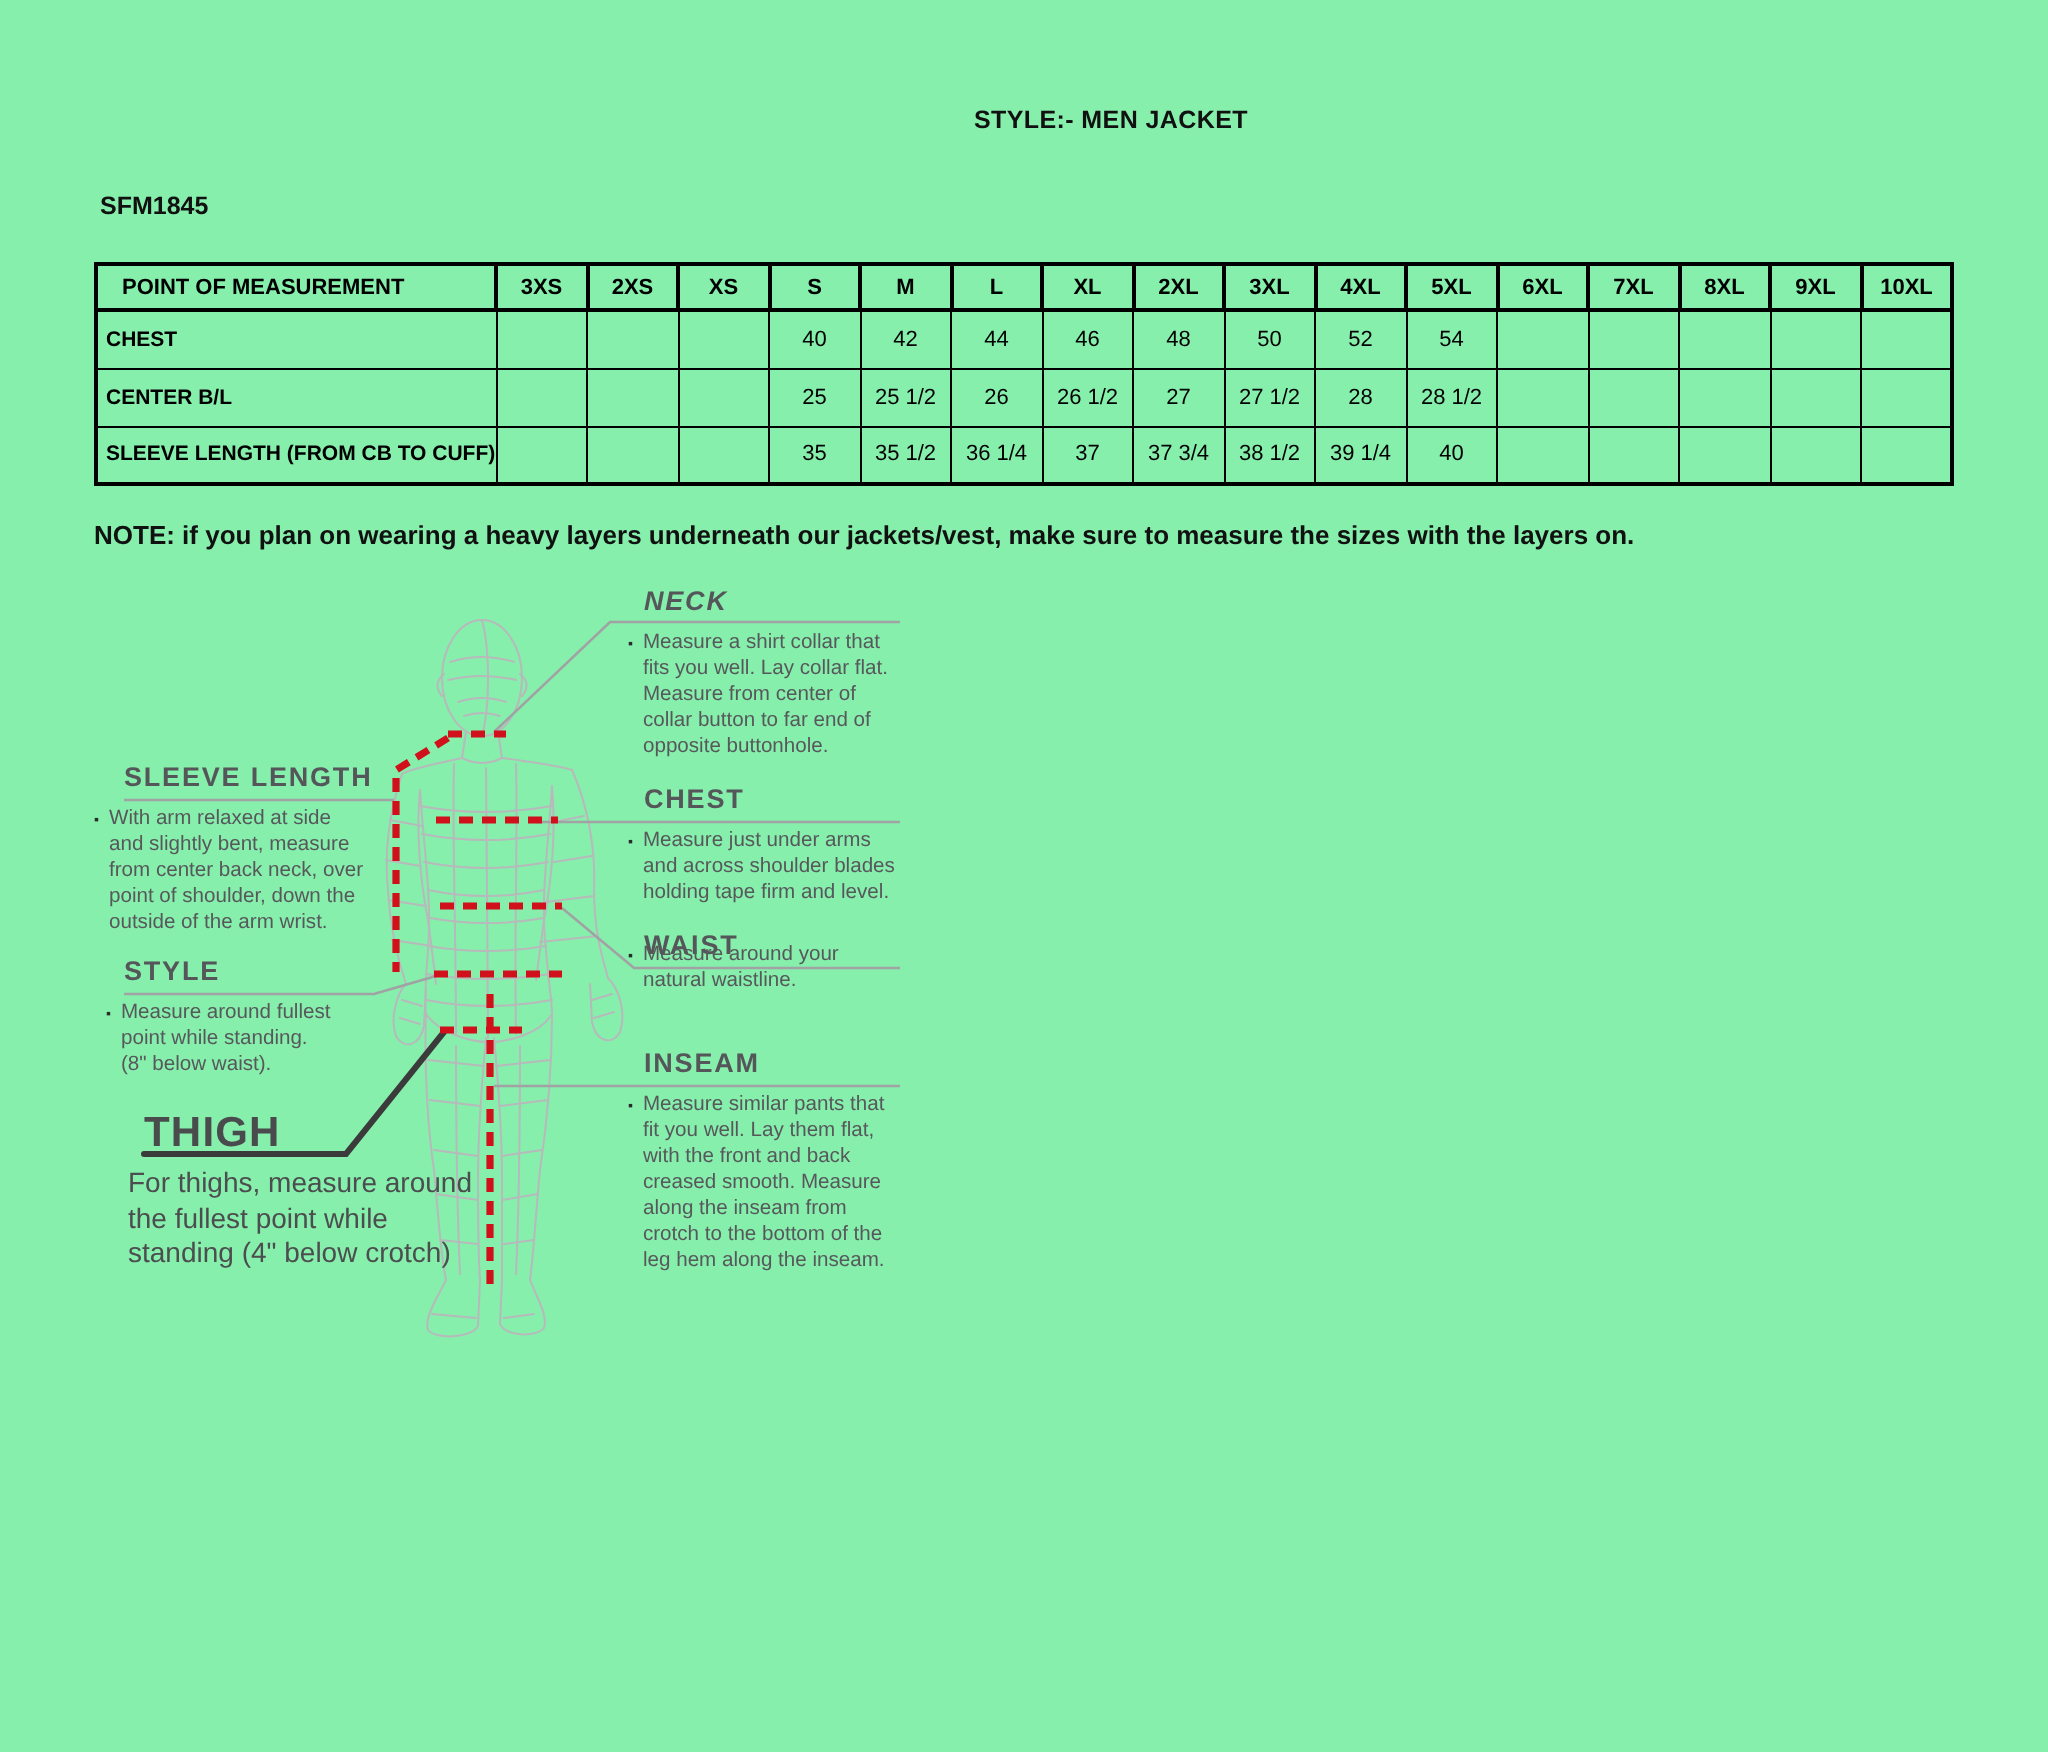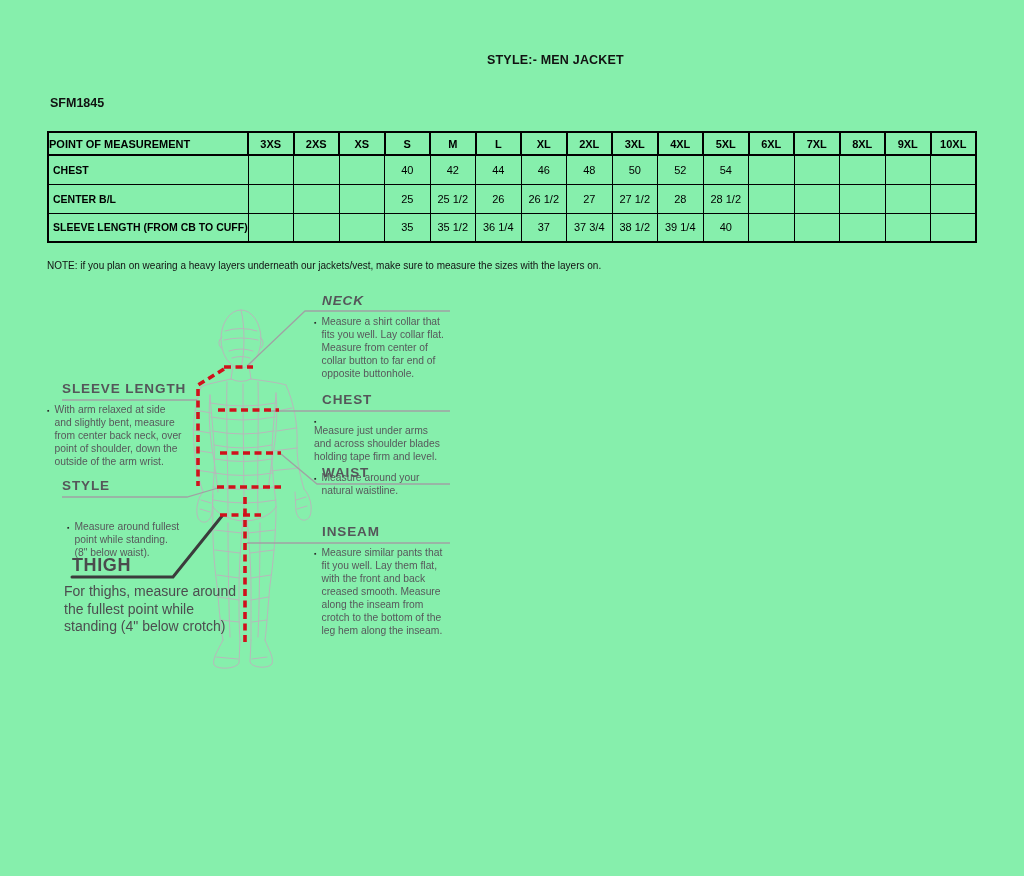--- a/index.html
+++ b/index.html
@@ -1,40 +1,40 @@
 <!DOCTYPE html>
 <html><head>
 <meta charset="utf-8">
 <style>
   * { margin:0; padding:0; box-sizing:border-box; }
   body { font-family:"Liberation Sans", sans-serif; background:#ffffff; }
   .page { position:relative; width:1024px; height:876px; background:#86efac; overflow:hidden; }
 
   .doc-title { position:absolute; left:487px; top:53px; font-size:12.5px; font-weight:bold; color:#111; letter-spacing:0.2px; }
   .style-code { position:absolute; left:50px; top:96px; font-size:12.5px; font-weight:bold; color:#111; }
-  .note-line { position:absolute; left:47px; top:260px; font-size:10px; font-weight:normal; color:#111; }
+  .note-line { position:absolute; left:47px; top:260px; font-size:13px; font-weight:bold; color:#111; }
 
   
   .size-table { position:absolute; left:47px; top:131px; width:928px; border-collapse:collapse; table-layout:fixed; border:2px solid #000; }
   .size-table th, .size-table td { border:1px solid #000; font-size:11px; color:#000; text-align:center; white-space:nowrap; overflow:hidden; }
   .size-table thead th { border:2px solid #000; height:23px; font-weight:bold; }
   .size-table tbody tr { height:29px; }
   .size-table tbody th { text-align:left; padding-left:4px; font-weight:bold; font-size:10.5px; }
-  .size-table thead th.poml { text-align:left; padding-left:0; }
+  .size-table thead th.poml { text-align:left; padding-left:12px; }
   .size-table tbody td { font-weight:normal; }
 
   
   .diagram { position:absolute; left:40px; top:285px; width:430px; height:400px; }
   .diagram svg { position:absolute; left:0; top:0; }
   .dg-heading { position:absolute; font-size:13.5px; font-weight:bold; letter-spacing:0.9px; color:#55565a; }
   .dg-desc { position:absolute; display:flex; align-items:flex-start; font-size:10.3px; line-height:1.26; color:#57585b; }
   .dg-desc .bullet { font-size:7px; line-height:1; margin:3px 5px 0 0; color:#2b2b2b; flex:0 0 auto; }
   .dg-desc .txt { white-space:pre-line; }
   .dg-desc.no-bullet { font-size:14px; color:#4c4d4f; }
-  .thigh-h { font-size:18px; color:#4a4b4d; letter-spacing:0.6px; }
+  .thigh-h { font-size:21px; color:#4a4b4d; letter-spacing:0.6px; }
 </style>
 </head>
 <body>
 
 <div class="page">
 
   <div class="doc-title">STYLE:- MEN JACKET</div>
   <div class="style-code">SFM1845</div>
 
   <table class="size-table" id="sizeTable">
@@ -226,21 +226,21 @@
     <div class="dg-desc" style="left:274px; top:31px; width:166px;">
       <span class="bullet">▪</span>
       <span class="txt">Measure a shirt collar that
 fits you well. Lay collar flat.
 Measure from center of
 collar button to far end of
 opposite buttonhole.</span>
     </div>
 
     <div class="dg-heading" style="left:282px; top:107px;">CHEST</div>
-    <div class="dg-desc" style="left:274px; top:130px; width:170px;flex-direction:column;">
+    <div class="dg-desc" style="left:274px; top:130px; width:170px;">
       <span class="bullet">▪</span>
       <span class="txt">Measure just under arms
 and across shoulder blades
 holding tape firm and level.</span>
     </div>
 
     <div class="dg-heading" style="left:282px; top:180px;">WAIST</div>
     <div class="dg-desc" style="left:274px; top:187px; width:166px;">
       <span class="bullet">▪</span>
       <span class="txt">Measure around your
@@ -263,21 +263,21 @@
     <div class="dg-desc" style="left:7px; top:119px; width:160px;">
       <span class="bullet">▪</span>
       <span class="txt">With arm relaxed at side
 and slightly bent, measure
 from center back neck, over
 point of shoulder, down the
 outside of the arm wrist.</span>
     </div>
 
     <div class="dg-heading" style="left:22px; top:193px;">STYLE</div>
-    <div class="dg-desc" style="left:27px; top:216px; width:155px;margin-top:20px;">
+    <div class="dg-desc" style="left:13px; top:216px; width:155px;">
       <span class="bullet">▪</span>
       <span class="txt">Measure around fullest
 point while standing.
 (8" below waist).</span>
     </div>
 
     <div class="dg-heading thigh-h" style="left:32px; top:270px;">THIGH</div>
     <div class="dg-desc no-bullet" style="left:24px; top:298px; width:180px;">
       <span class="txt">For thighs, measure around
 the fullest point while

